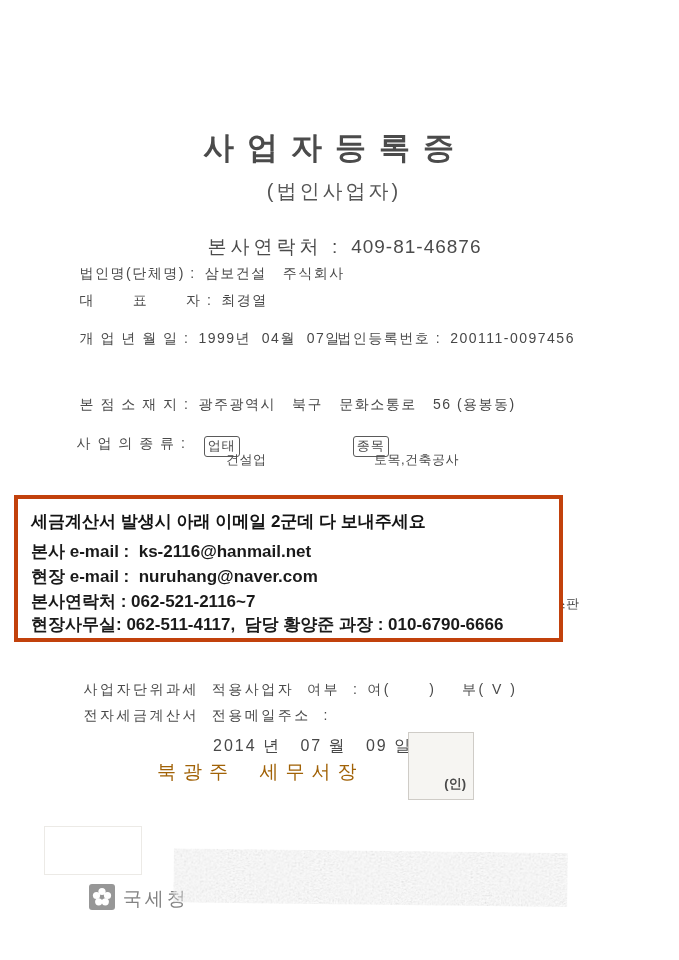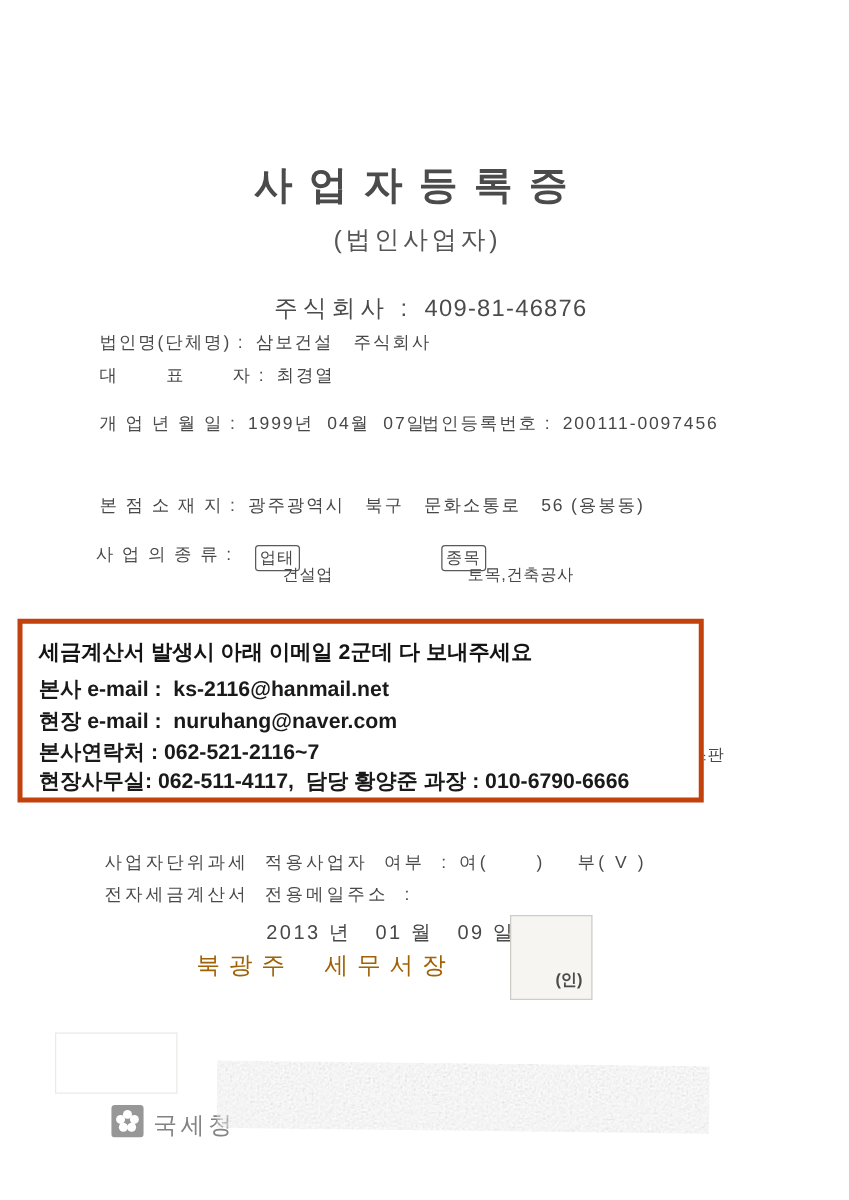--- a/index.html
+++ b/index.html
@@ -111,21 +111,21 @@
 </style>
 </head>
 <body>
 
 <div class="page">
 
   <div class="abs title">사업자등록증</div>
   <div class="abs subtitle">(법인사업자)</div>
 
   <div class="abs regno">
-    <span class="lbl">주식회사 :</span><span class="val">409-81-46876</span>
+    <span class="lbl">본사연락처 :</span><span class="val">409-81-46876</span>
   </div>
 
   <div class="abs row" style="top:249px; left:58px;">
     <span class="lbl">법인명(단체명) :</span><span class="val">삼보건설   주식회사</span>
   </div>
 
   <div class="abs row" style="top:276px; left:58px;">
     <span class="lbl">대       표       자 :</span><span class="val">최경열</span>
   </div>
 
@@ -171,21 +171,21 @@
     <div class="abs notice-line" style="top:114px;">현장사무실: 062-511-4117,  담당 황양준 과장 : 010-6790-6666</div>
   </div>
 
   <div class="abs taxline" style="top:665px; left:58px;">
     <span>사업자단위과세  적용사업자  여부  :</span><span style="margin-left:8px;">여(      )    부( V )</span>
   </div>
   <div class="abs taxline" style="top:691px; left:58px;">
     <span>전자세금계산서  전용메일주소  :</span><span style="margin-left:8px;"></span>
   </div>
 
-  <div class="abs date-line">2013 년   01 월   09 일</div>
+  <div class="abs date-line">2014 년   07 월   09 일</div>
   <div class="abs issuer">북광주  세무서장</div>
 
   <div class="abs stamp-box">
     <span class="seal">(인)</span>
   </div>
 
   <div class="abs footer-white-box"></div>
 
   <div class="abs agency">
     <span>

